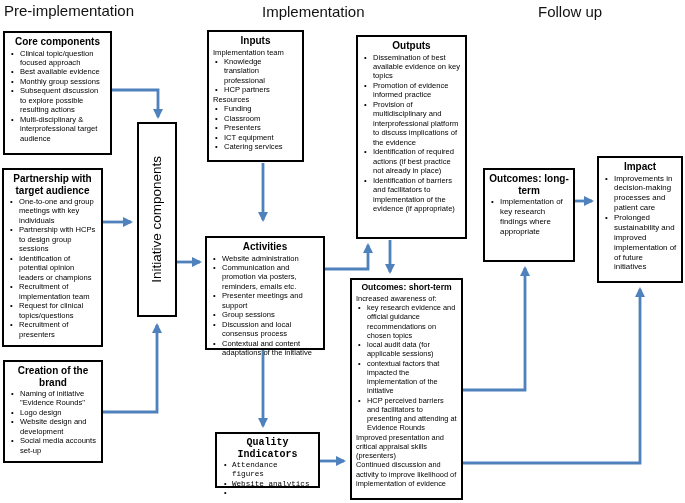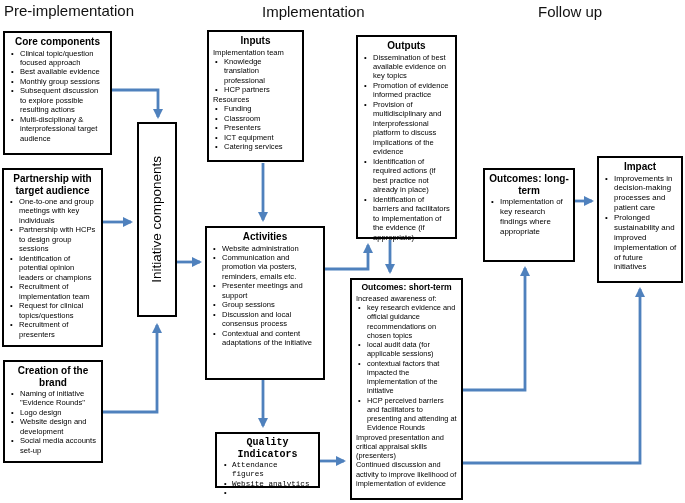--- a/index.html
+++ b/index.html
@@ -25,24 +25,24 @@
   .row .txt{flex:1;}
 
   #box-core{left:3px;top:31px;width:109px;height:124px;}
   #box-partnership{left:2px;top:168px;width:101px;height:179px;}
   #box-brand{left:3px;top:360px;width:100px;height:103px;}
 
   #box-initiative{left:137px;top:122px;width:40px;height:195px;display:flex;align-items:center;justify-content:center;padding:0;}
   #box-initiative .vtext{transform:rotate(-90deg);white-space:nowrap;font-size:13.5px;}
 
   #box-inputs{left:207px;top:30px;width:97px;height:132px;}
-  #box-activities{left:205px;top:226px;width:120px;height:154px;}
+  #box-activities{left:205px;top:236px;width:120px;height:114px;}
   #box-quality{left:215px;top:432px;width:105px;height:56px;font-family:Liberation Mono, monospace;}
 
-  #box-outputs{left:356px;top:35px;width:101px;height:204px;}
+  #box-outputs{left:356px;top:35px;width:111px;height:204px;}
   #box-outcomes-short{left:350px;top:278px;width:113px;height:222px;font-size:7.4px;}
   #box-outcomes-short .box-title{font-size:8.6px;}
 
   #box-outcomes-long{left:483px;top:168px;width:92px;height:94px;font-size:7.9px;}
   #box-impact{left:597px;top:156px;width:86px;height:127px;font-size:7.9px;}
 </style>
 </head>
 <body>
 
 <div id="canvas">

